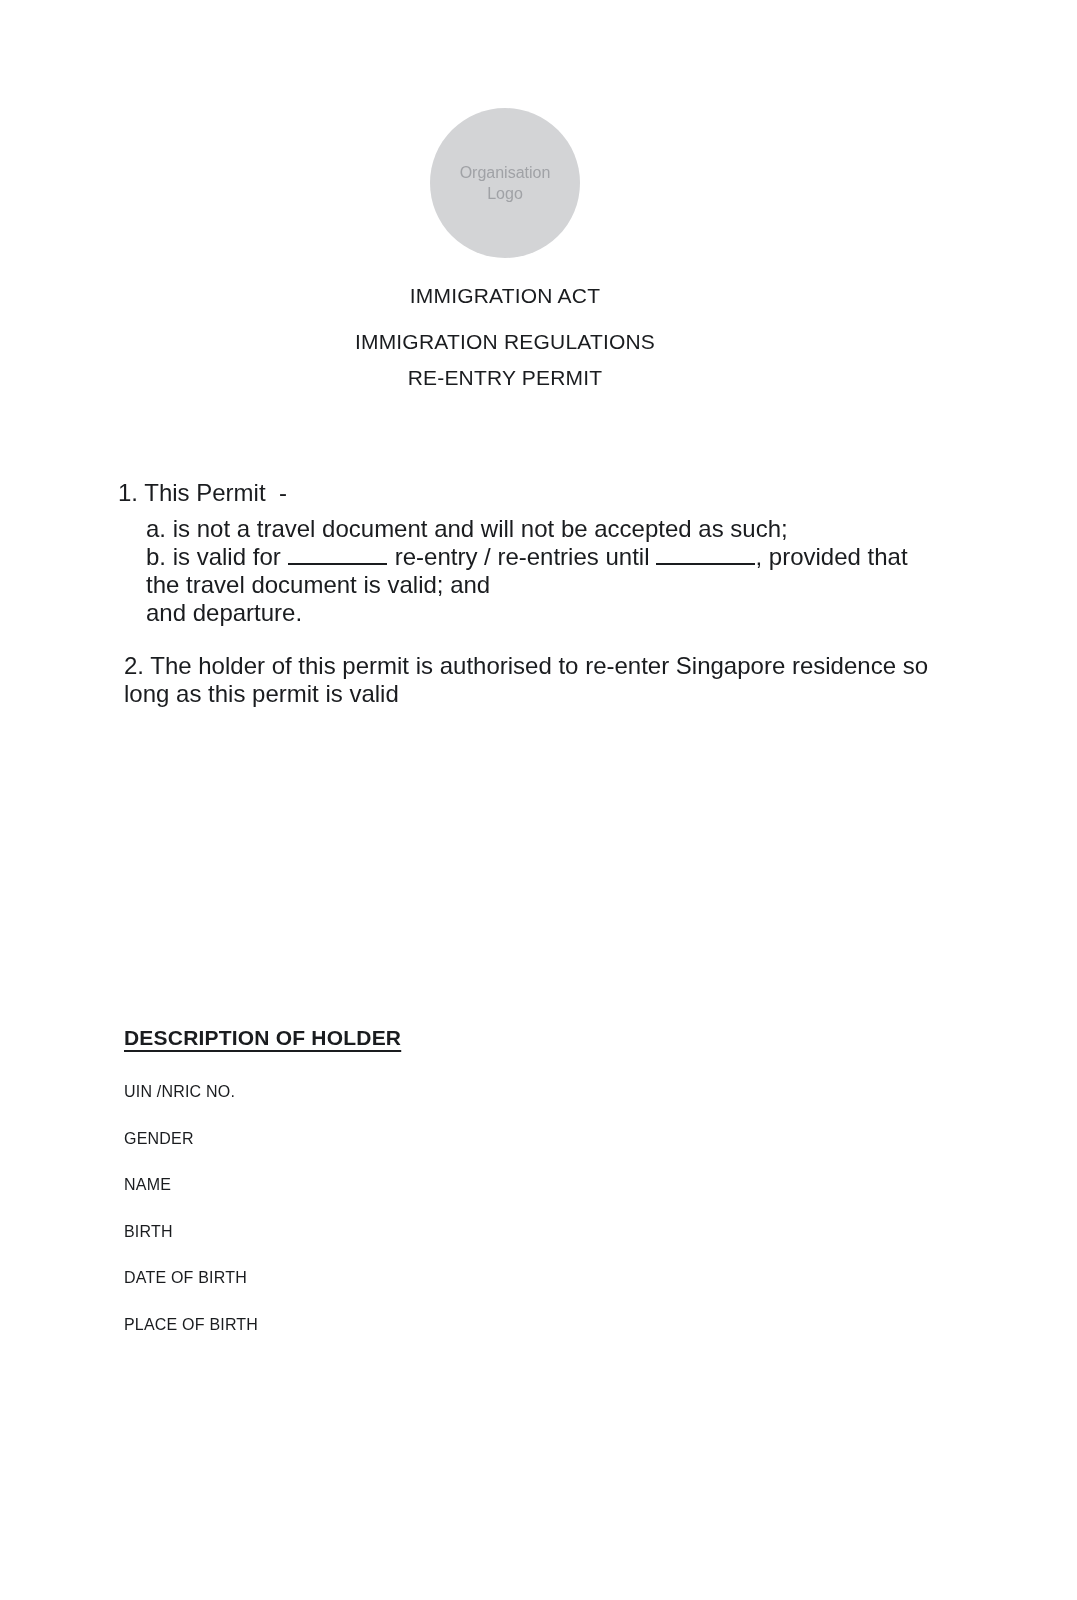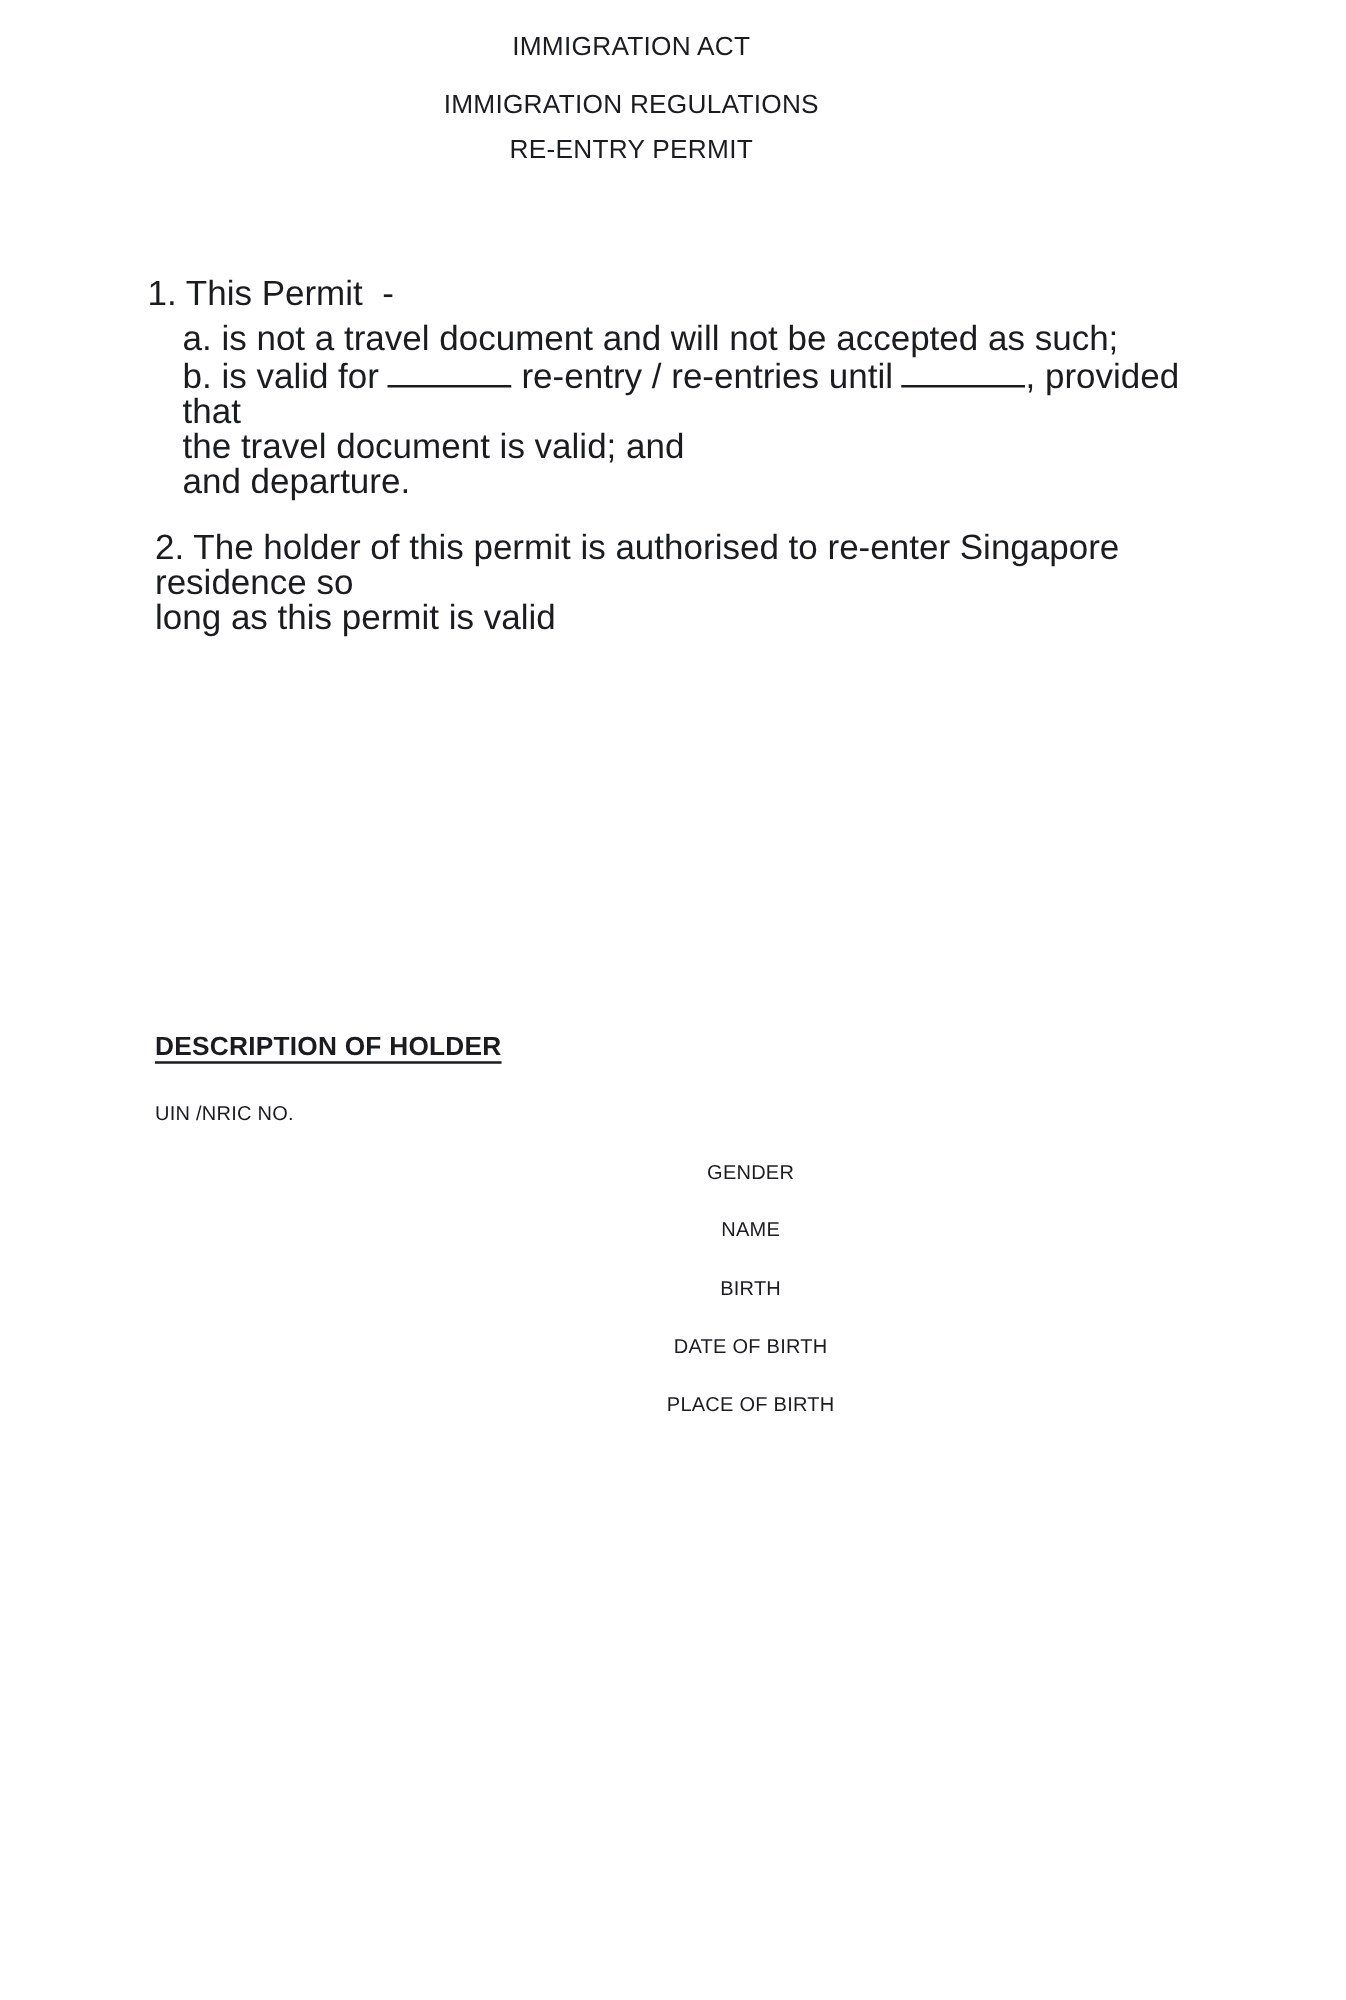--- a/index.html
+++ b/index.html
@@ -24,21 +24,21 @@
     align-items:center; justify-content:center;
     color:#a0a2a6;
     font-size:16px; font-weight:500; line-height:21px;
   }
 
   .h { font-size:21px; font-weight:500; line-height:28px; letter-spacing:0.2px; }
   .h-act { margin-top:24px; }
   .h-reg { margin-top:18px; }
   .h-per { margin-top:8px; }
 
-  .body-text { font-size:28px; line-height:28px; }
+  .body-text { font-size:24px; line-height:28px; }
 
   .c1-title {
     margin:87px 0 0 118px;
     white-space:pre-wrap;
   }
   .subitems { margin:8px 0 0 146px; width:830px; }
   .clause2  { margin:25px 0 0 124px; width:850px; }
 
   .blank {
     display:inline-block;
@@ -55,28 +55,32 @@
     text-decoration:underline;
     text-decoration-thickness:2px;
     text-underline-offset:5px;
     letter-spacing:0.2px;
   }
   .holder-label {
     font-size:16px; line-height:28px;
     letter-spacing:0.2px;
   }
   .holder-label.first { margin-top:26px; }
-  .holder-label + .holder-label { margin-top:18.5px;text-align:center; }
+  .holder-label + .holder-label { margin-top:18.5px; }
 </style>
 </head>
 <body>
 
 <div class="page">
 
   <div class="center-col">
+    <div class="logo">
+      <span>Organisation</span>
+      <span>Logo</span>
+    </div>
 
     <div class="h h-act">IMMIGRATION ACT</div>
     <div class="h h-reg">IMMIGRATION REGULATIONS</div>
     <div class="h h-per">RE-ENTRY PERMIT</div>
   </div>
 
   <div class="body-text c1-title">1. This Permit  -</div>
 
   <div class="body-text subitems">
     <div>a. is not a travel document and will not be accepted as such;</div>

